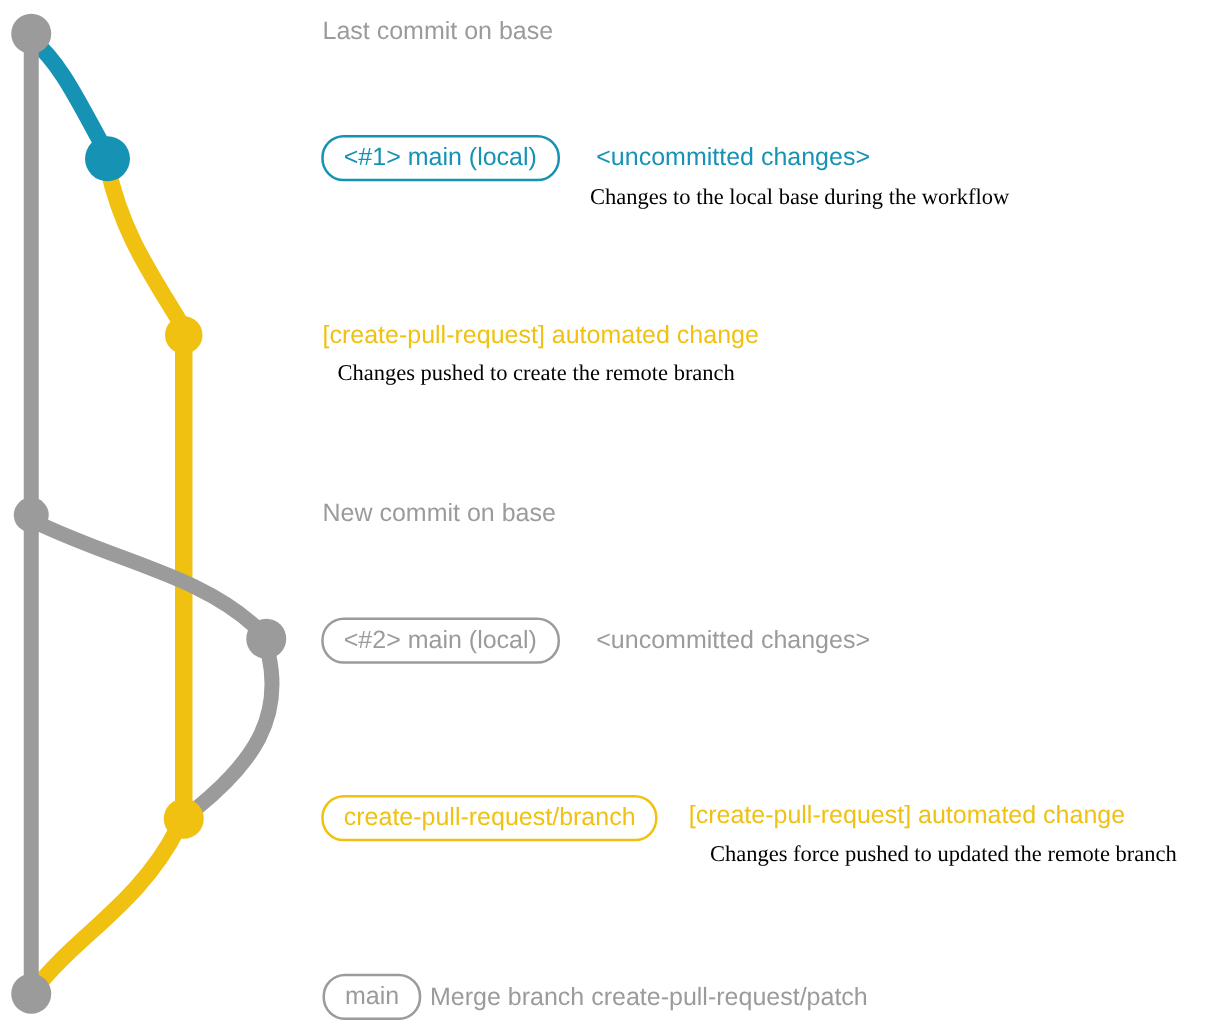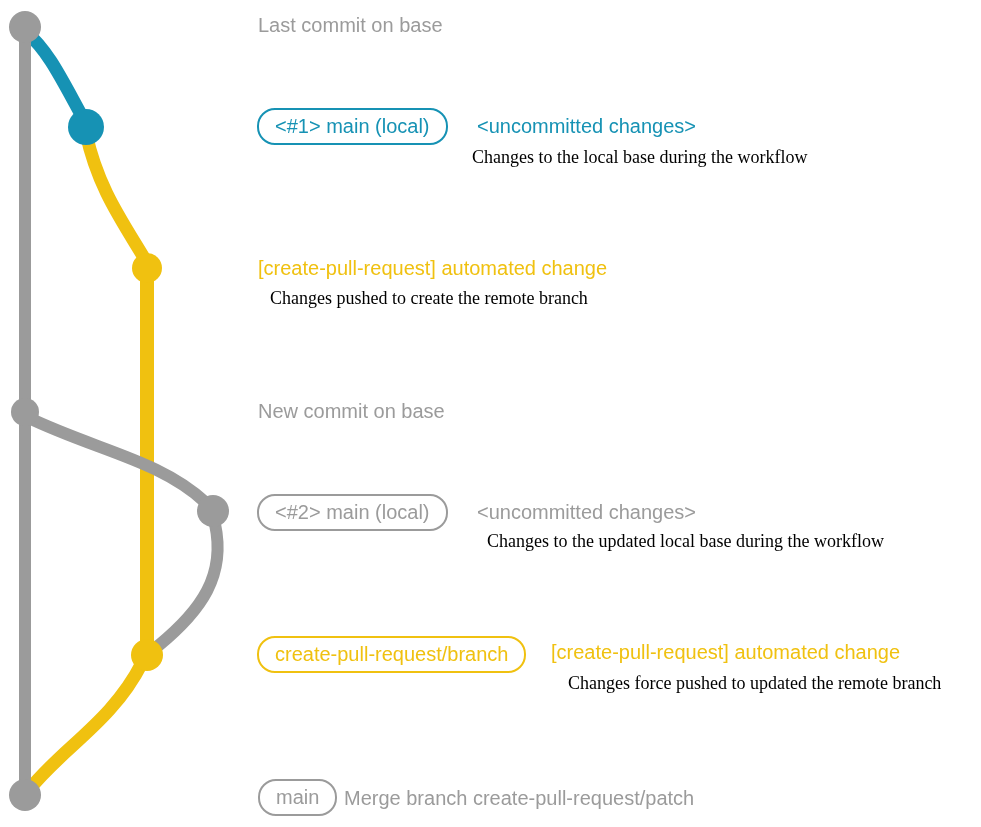--- a/index.html
+++ b/index.html
@@ -91,21 +91,20 @@
   <div class="lbl teal-text" style="left:477px; top:112px;">&lt;uncommitted changes&gt;</div>
   <div class="desc" style="left:472px; top:145px;">Changes to the local base during the workflow</div>
 
   <div class="lbl yellow-text" style="left:258px; top:254px;">[create-pull-request] automated change</div>
   <div class="desc" style="left:270px; top:286px;">Changes pushed to create the remote branch</div>
 
   <div class="lbl gray-text" style="left:258px; top:397px;">New commit on base</div>
 
   <div class="badge gray" style="left:257px; top:494px;">&lt;#2&gt; main (local)</div>
   <div class="lbl gray-text" style="left:477px; top:498px;">&lt;uncommitted changes&gt;</div>
-  <div class="desc" style="left:487px; top:529px;">Changes to the updated local base during the workflow</div>
 
   <div class="badge yellow" style="left:257px; top:636px;">create-pull-request/branch</div>
   <div class="lbl yellow-text" style="left:551px; top:638px;">[create-pull-request] automated change</div>
   <div class="desc" style="left:568px; top:671px;">Changes force pushed to updated the remote branch</div>
 
   <div class="badge gray" style="left:258px; top:779px;">main</div>
   <div class="lbl gray-text" style="left:344px; top:784px;">Merge branch create-pull-request/patch</div>
 
 </div>
 

